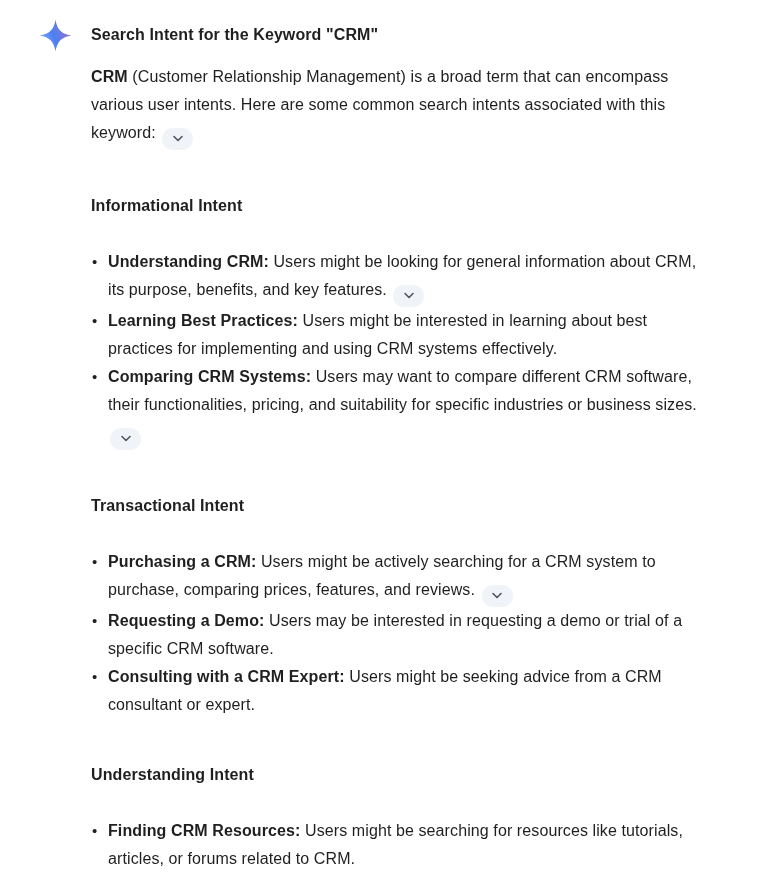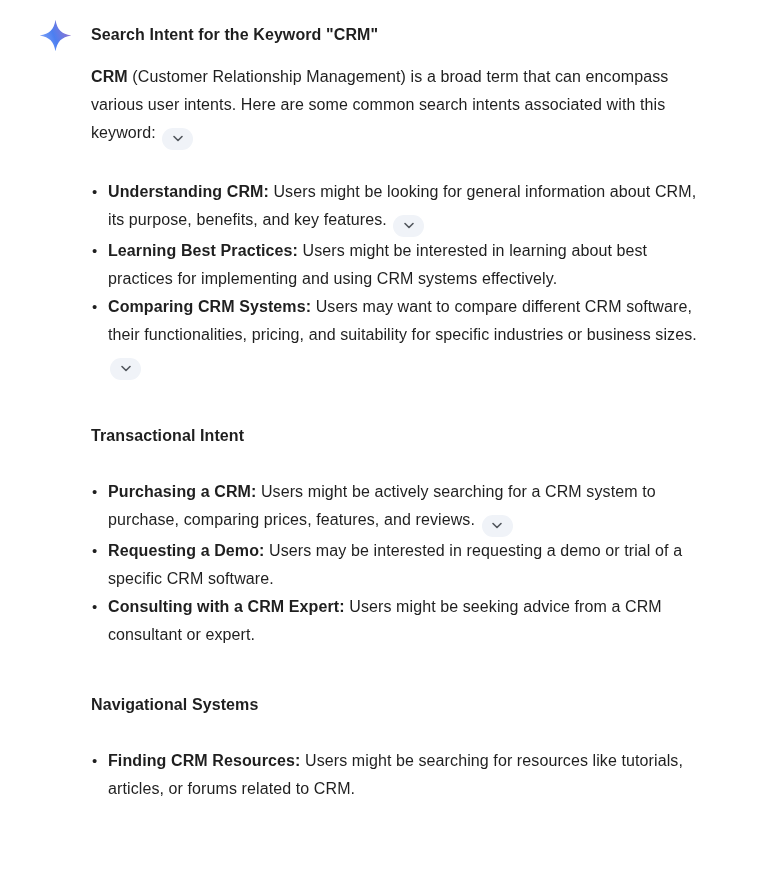--- a/index.html
+++ b/index.html
@@ -102,20 +102,21 @@
       <button class="chip">
         <span>
           <svg width="12" height="8" viewBox="0 0 12 8">
               <path d="M2 1.5 L6 5.5 L10 1.5" fill="none" stroke="#51565c" stroke-width="1.6" stroke-linecap="round" stroke-linejoin="round"></path>
             </svg>
         </span>
       </button>
     </p>
 
     <section>
+      <h3 class="section-heading">Informational Intent</h3>
       <ul class="intent-list">
         <li>
           <b class="term">Understanding CRM:</b>
           <span>Users might be looking for general information about CRM, its purpose, benefits, and key features.</span>
           <button class="chip">
             <span>
               <svg width="12" height="8" viewBox="0 0 12 8">
                   <path d="M2 1.5 L6 5.5 L10 1.5" fill="none" stroke="#51565c" stroke-width="1.6" stroke-linecap="round" stroke-linejoin="round"></path>
                 </svg>
             </span>
@@ -158,21 +159,21 @@
           <span>Users may be interested in requesting a demo or trial of a specific CRM software.</span>
         </li>
         <li>
           <b class="term">Consulting with a CRM Expert:</b>
           <span>Users might be seeking advice from a CRM consultant or expert.</span>
         </li>
       </ul>
     </section>
 
     <section>
-      <h3 class="section-heading">Navigational Systems</h3>
+      <h3 class="section-heading">Understanding Intent</h3>
       <ul class="intent-list">
         <li>
           <b class="term">Finding CRM Resources:</b>
           <span>Users might be searching for resources like tutorials, articles, or forums related to CRM.</span>
         </li>
       </ul>
     </section>
 
   </div>
 </div>

